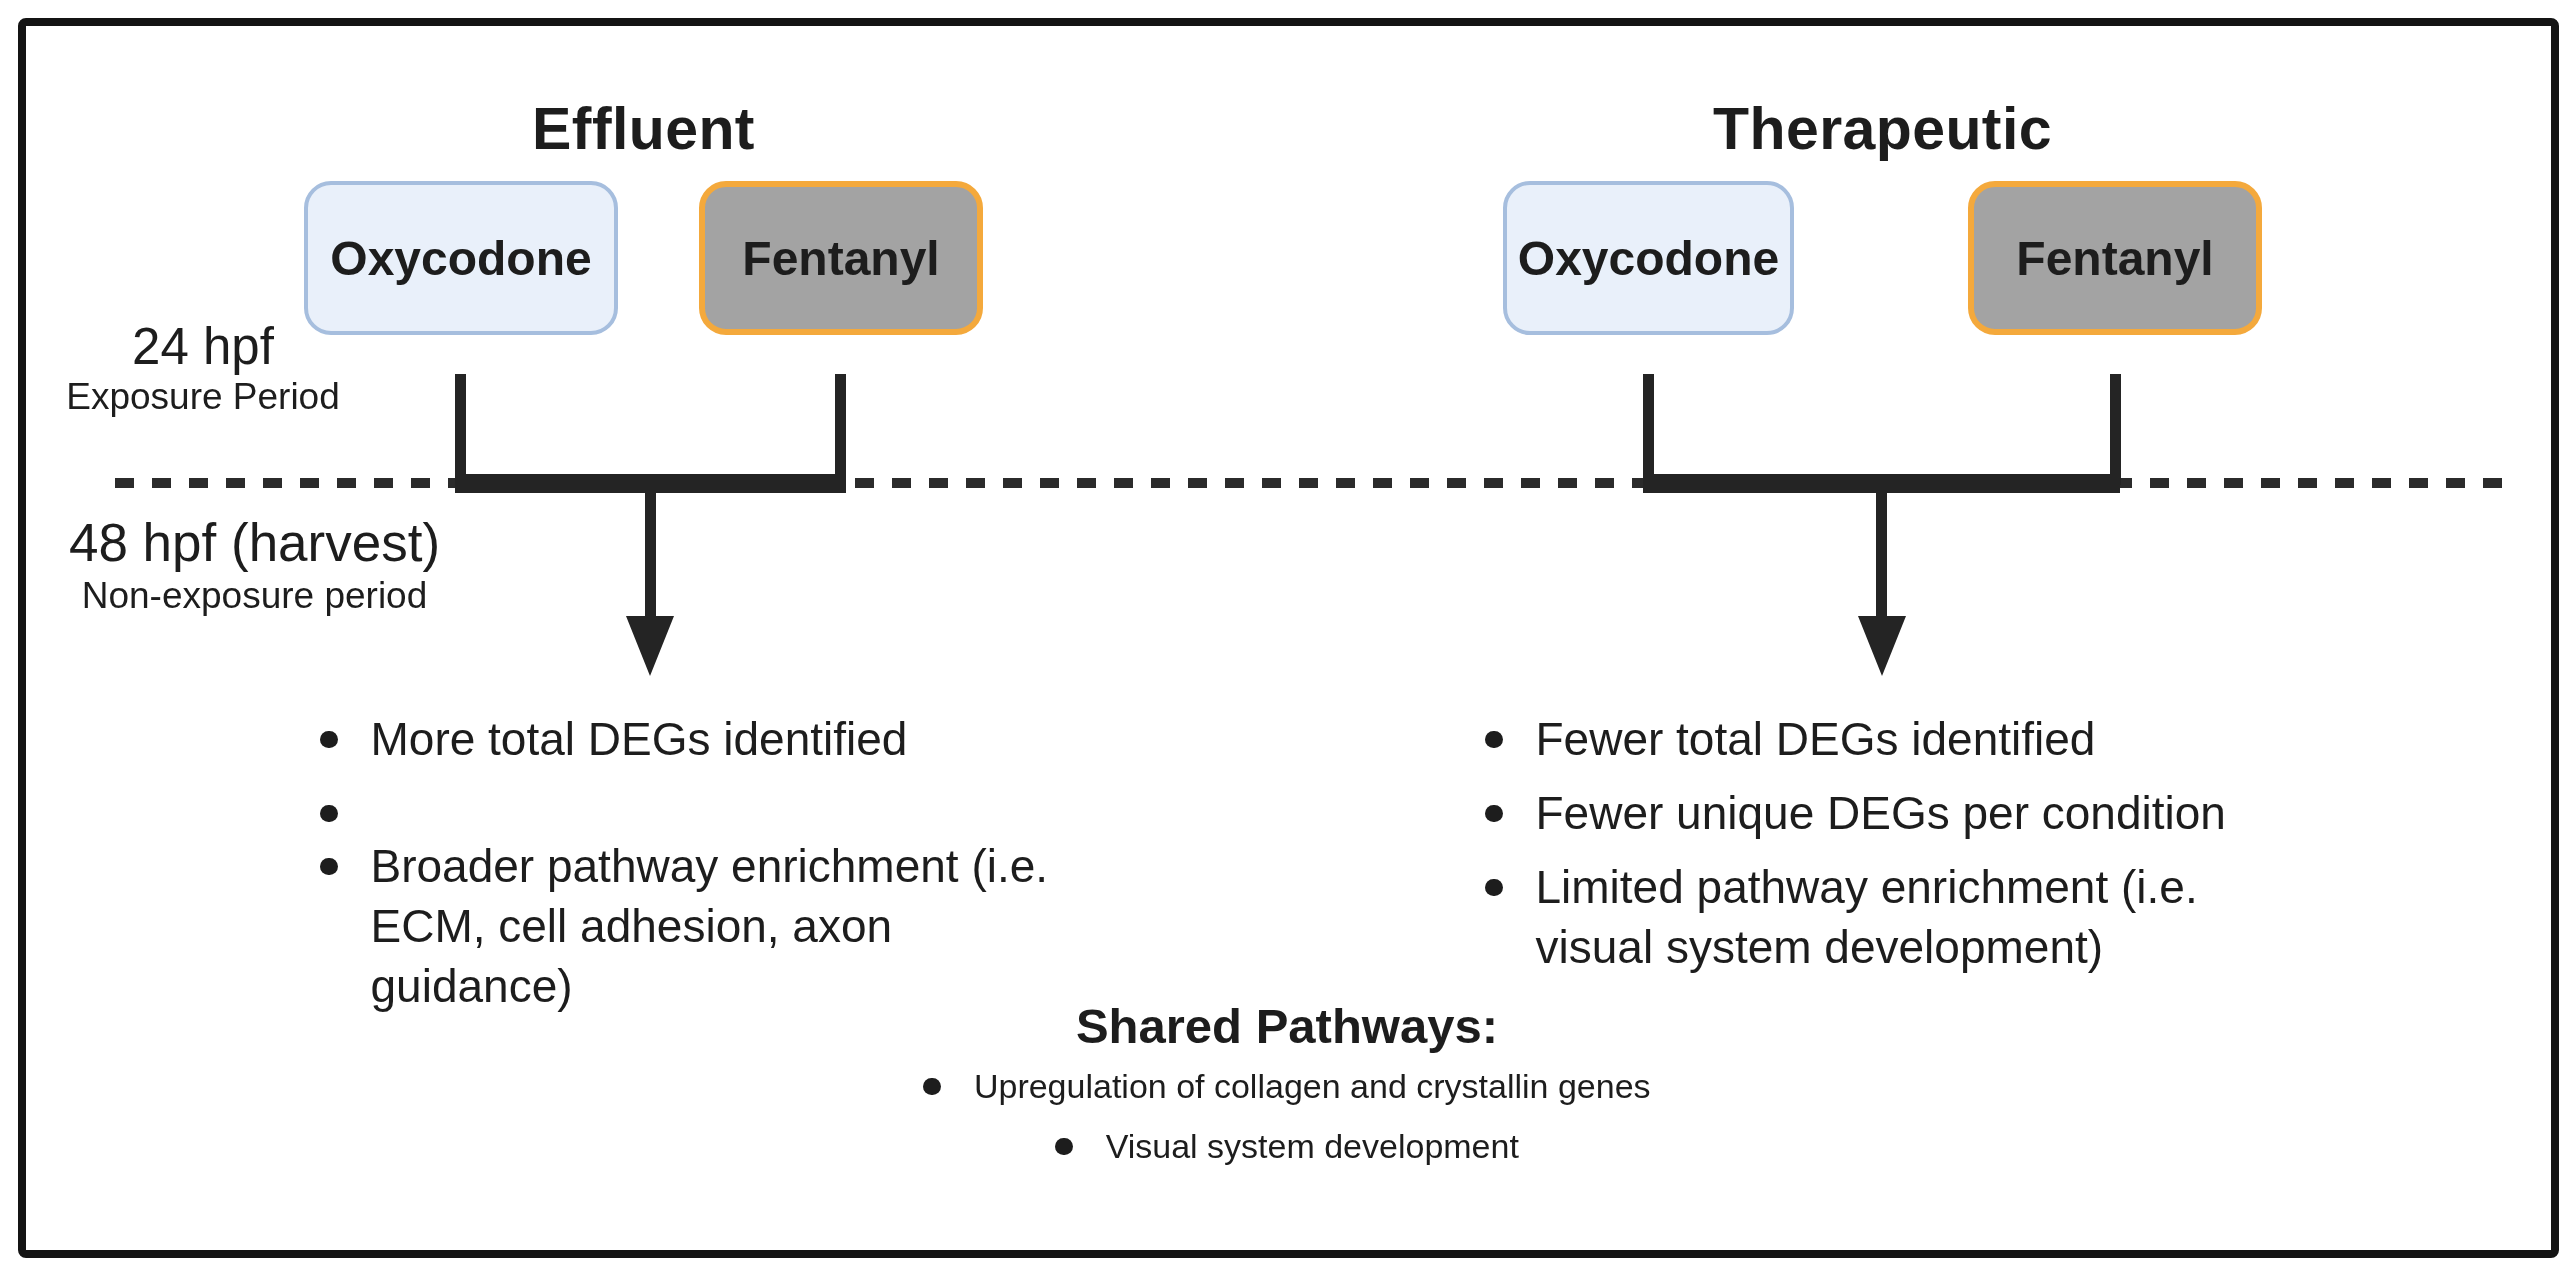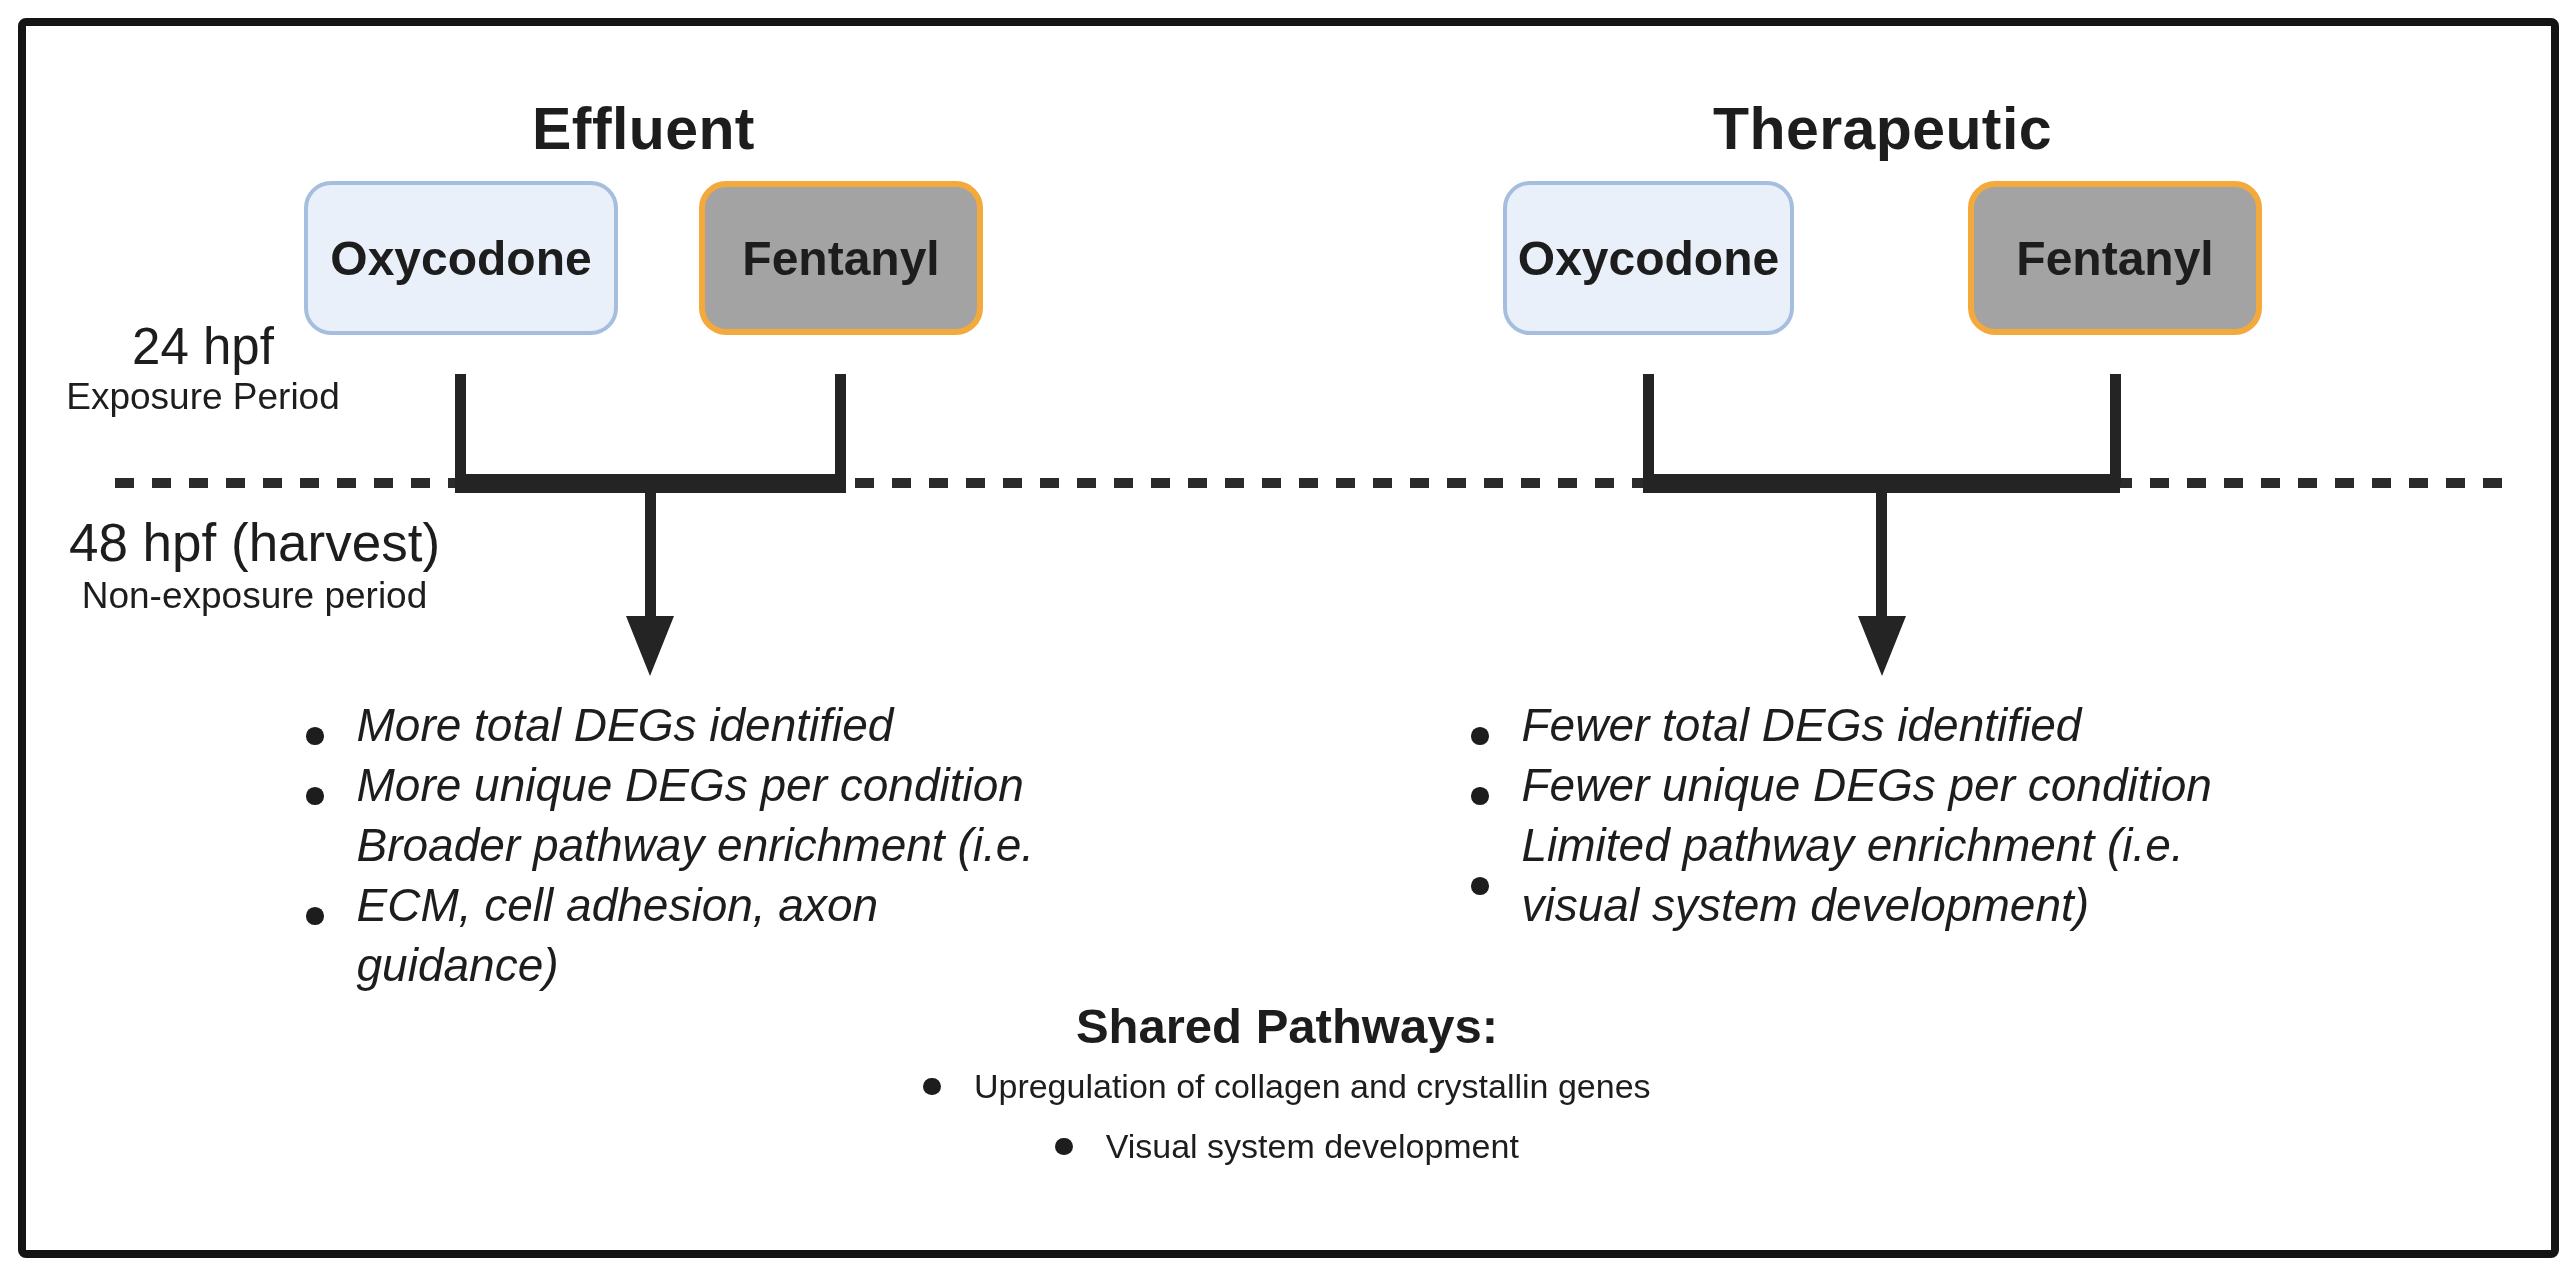--- a/index.html
+++ b/index.html
@@ -57,21 +57,21 @@
   #tl-exp{left:32px;width:342px;top:376px;font-size:37px;}
   #tl-48{left:16px;width:477px;top:512px;font-size:53px;}
   #tl-nonexp{left:16px;width:477px;top:575px;font-size:37px;}
   
   .findings{
     position:absolute;top:695px;margin:0;padding:0;list-style:none;
     font-size:46px;line-height:60px;z-index:3;
   }
   #list-effluent{left:306px;}
   #list-therapeutic{left:1471px;}
-  .findings li{display:flex;align-items:center;margin:0;font-style:italic;}
+  .findings li{display:flex;align-items:flex-start;margin:14px;}
   .dot{
     flex:0 0 auto;width:17.5px;height:17.5px;border-radius:50%;
     background:#1d1d1d;margin:21.5px 33px 0 0;
   }
   .findings .txt{display:block;max-width:732px;}
   
   .shared{
     position:absolute;left:563px;top:996px;width:1448px;
     text-align:center;z-index:3;
   }
@@ -123,21 +123,20 @@
   <div class="shaft" style="left:1876px;"></div>
   <div class="arrowhead" style="left:1858px;"></div>
 
   <ul id="list-effluent" class="findings">
     <li>
       <span class="dot"></span>
       <span class="txt">More total DEGs identified</span>
     </li>
     <li>
       <span class="dot"></span>
-      <span class="txt">More unique DEGs per condition</span>
     </li>
     <li>
       <span class="dot"></span>
       <span class="txt">Broader pathway enrichment (i.e. ECM, cell adhesion, axon guidance)</span>
     </li>
   </ul>
 
   <ul id="list-therapeutic" class="findings">
     <li>
       <span class="dot"></span>

